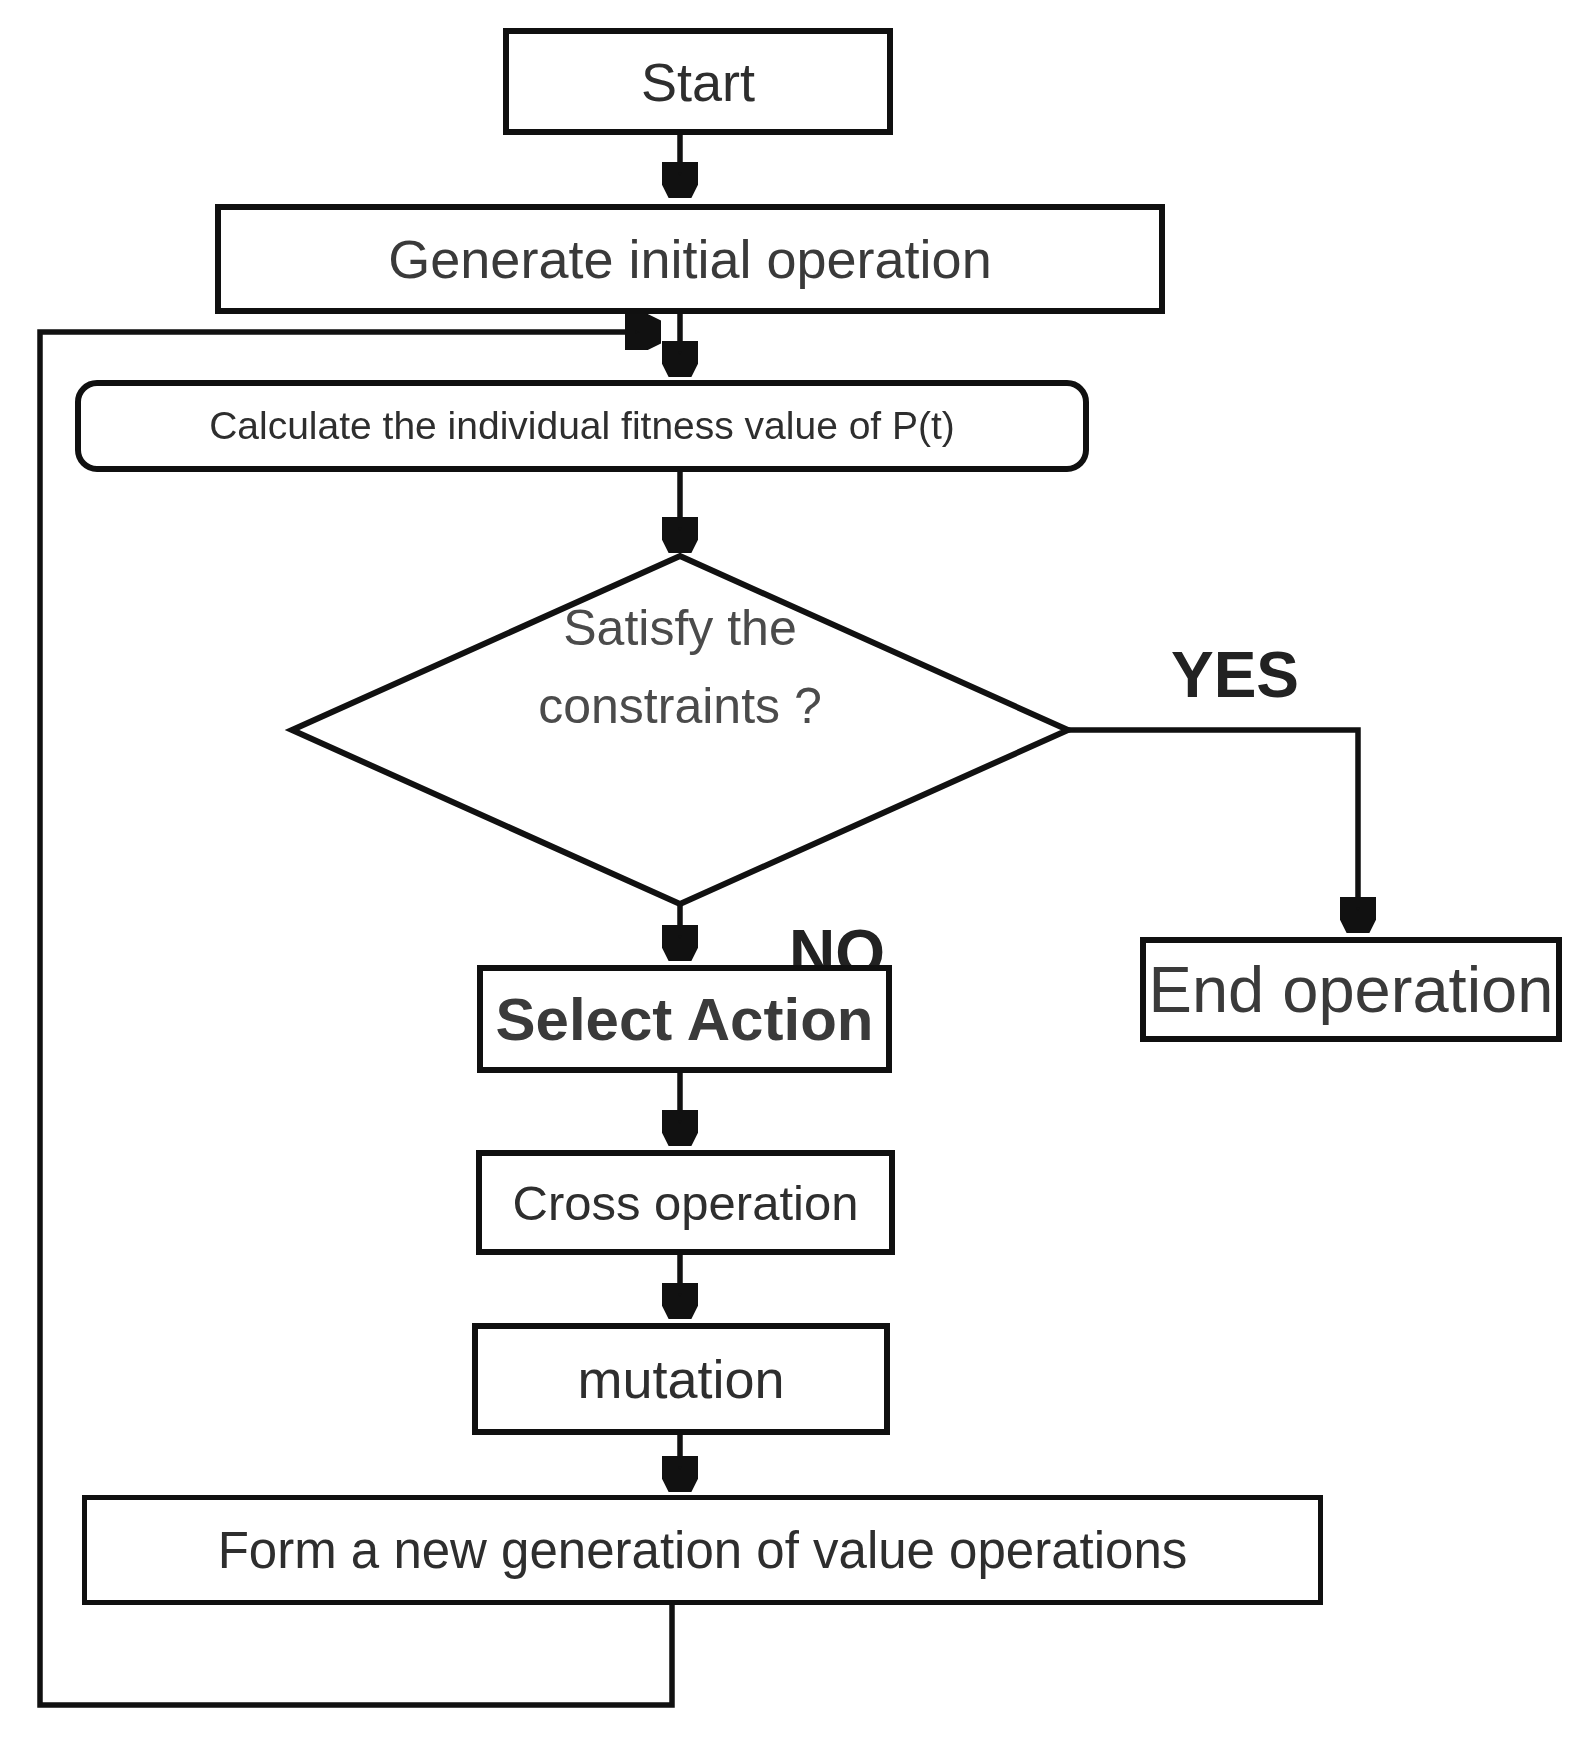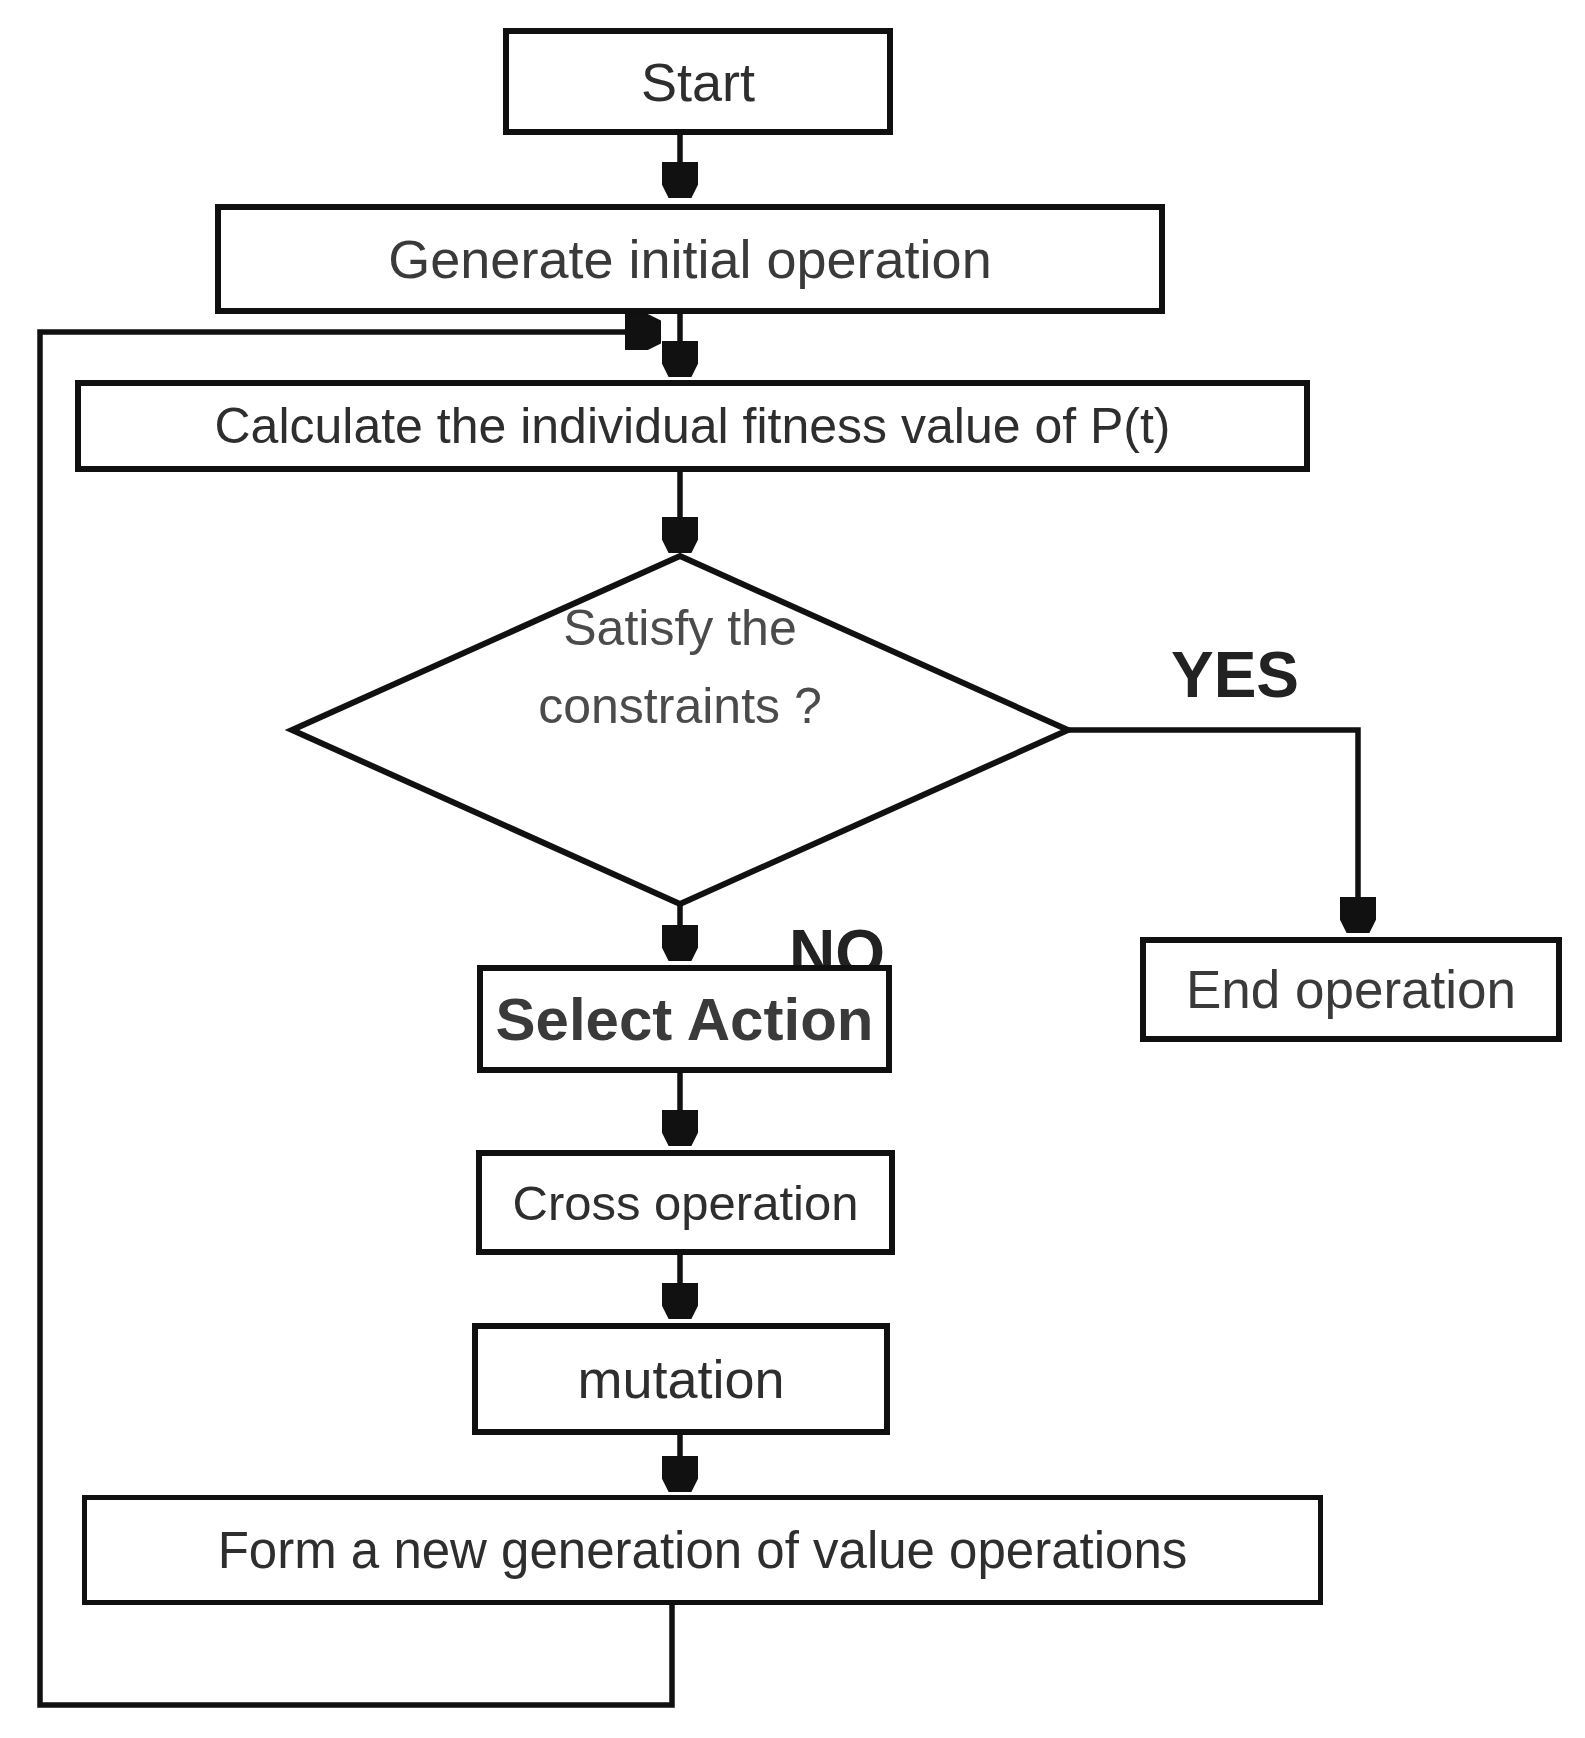--- a/index.html
+++ b/index.html
@@ -41,26 +41,26 @@
     box-sizing: border-box;
     display: flex;
     align-items: center;
     justify-content: center;
     text-align: center;
     white-space: nowrap;
     color: #2e2e2e;
   }
   .node--start     { left: 503px;  top: 28px;   width: 390px;  height: 107px; font-size: 54px; }
   .node--generate  { left: 215px;  top: 204px;  width: 950px;  height: 110px; font-size: 54px; color: #3a3a3a; }
-  .node--calculate { left: 75px;   top: 380px;  width: 1235px; height: 92px;  font-size: 50px; }
+  .node--calculate { left: 75px;   top: 380px;  width: 1014px; height: 92px;  font-size: 39px; border-radius: 22px; }
   .node--select    { left: 477px;  top: 965px;  width: 415px;  height: 108px; font-size: 60px; color: #3a3a3a; font-weight: bold; }
   .node--cross     { left: 476px;  top: 1150px; width: 419px;  height: 105px; font-size: 49px; }
   .node--mutation  { left: 472px;  top: 1323px; width: 418px;  height: 112px; font-size: 54px; }
   .node--form      { left: 82px;   top: 1495px; width: 1241px; height: 110px; font-size: 51px; border-width: 5px; }
-  .node--end       { left: 1140px; top: 937px;  width: 422px;  height: 105px; font-size: 53px; color: #3a3a3a; }
+  .node--end       { left: 1140px; top: 937px;  width: 422px;  height: 105px; font-size: 65px; color: #3a3a3a; }
   .decision-text {
     position: absolute;
     left: 410px;
     top: 575px;
     width: 540px;
     height: 185px;
     display: flex;
     flex-direction: column;
     align-items: center;
     justify-content: center;

